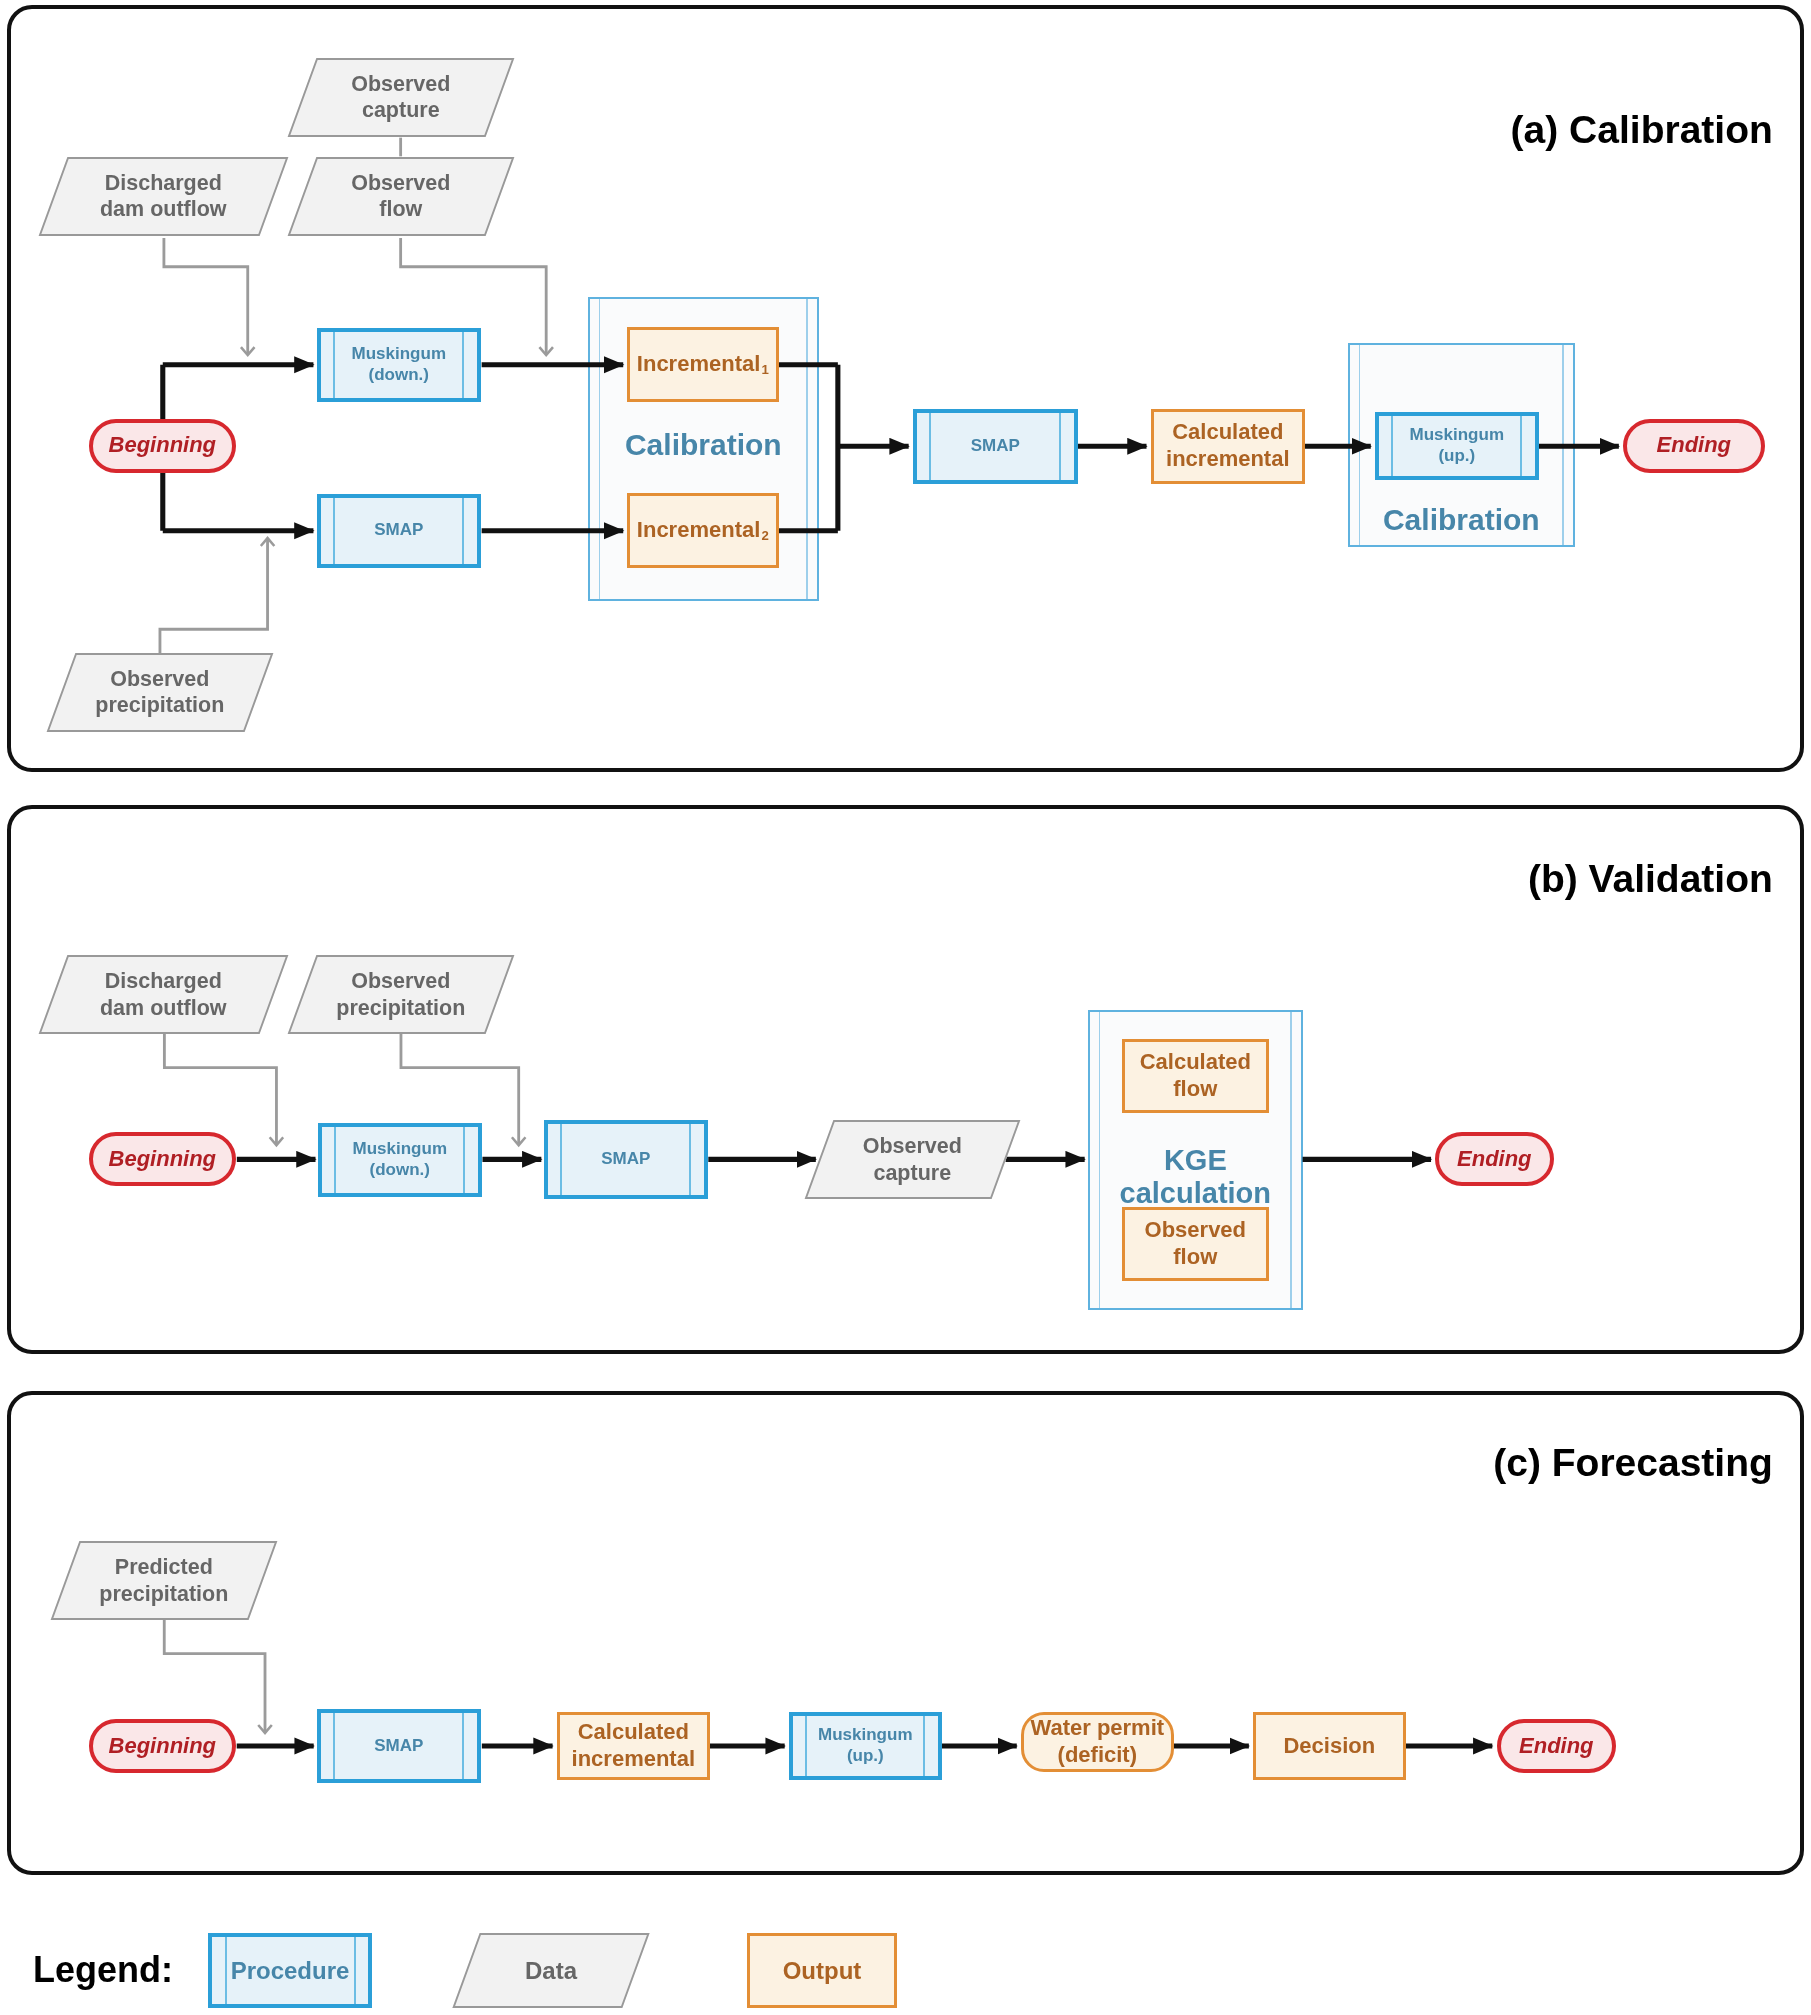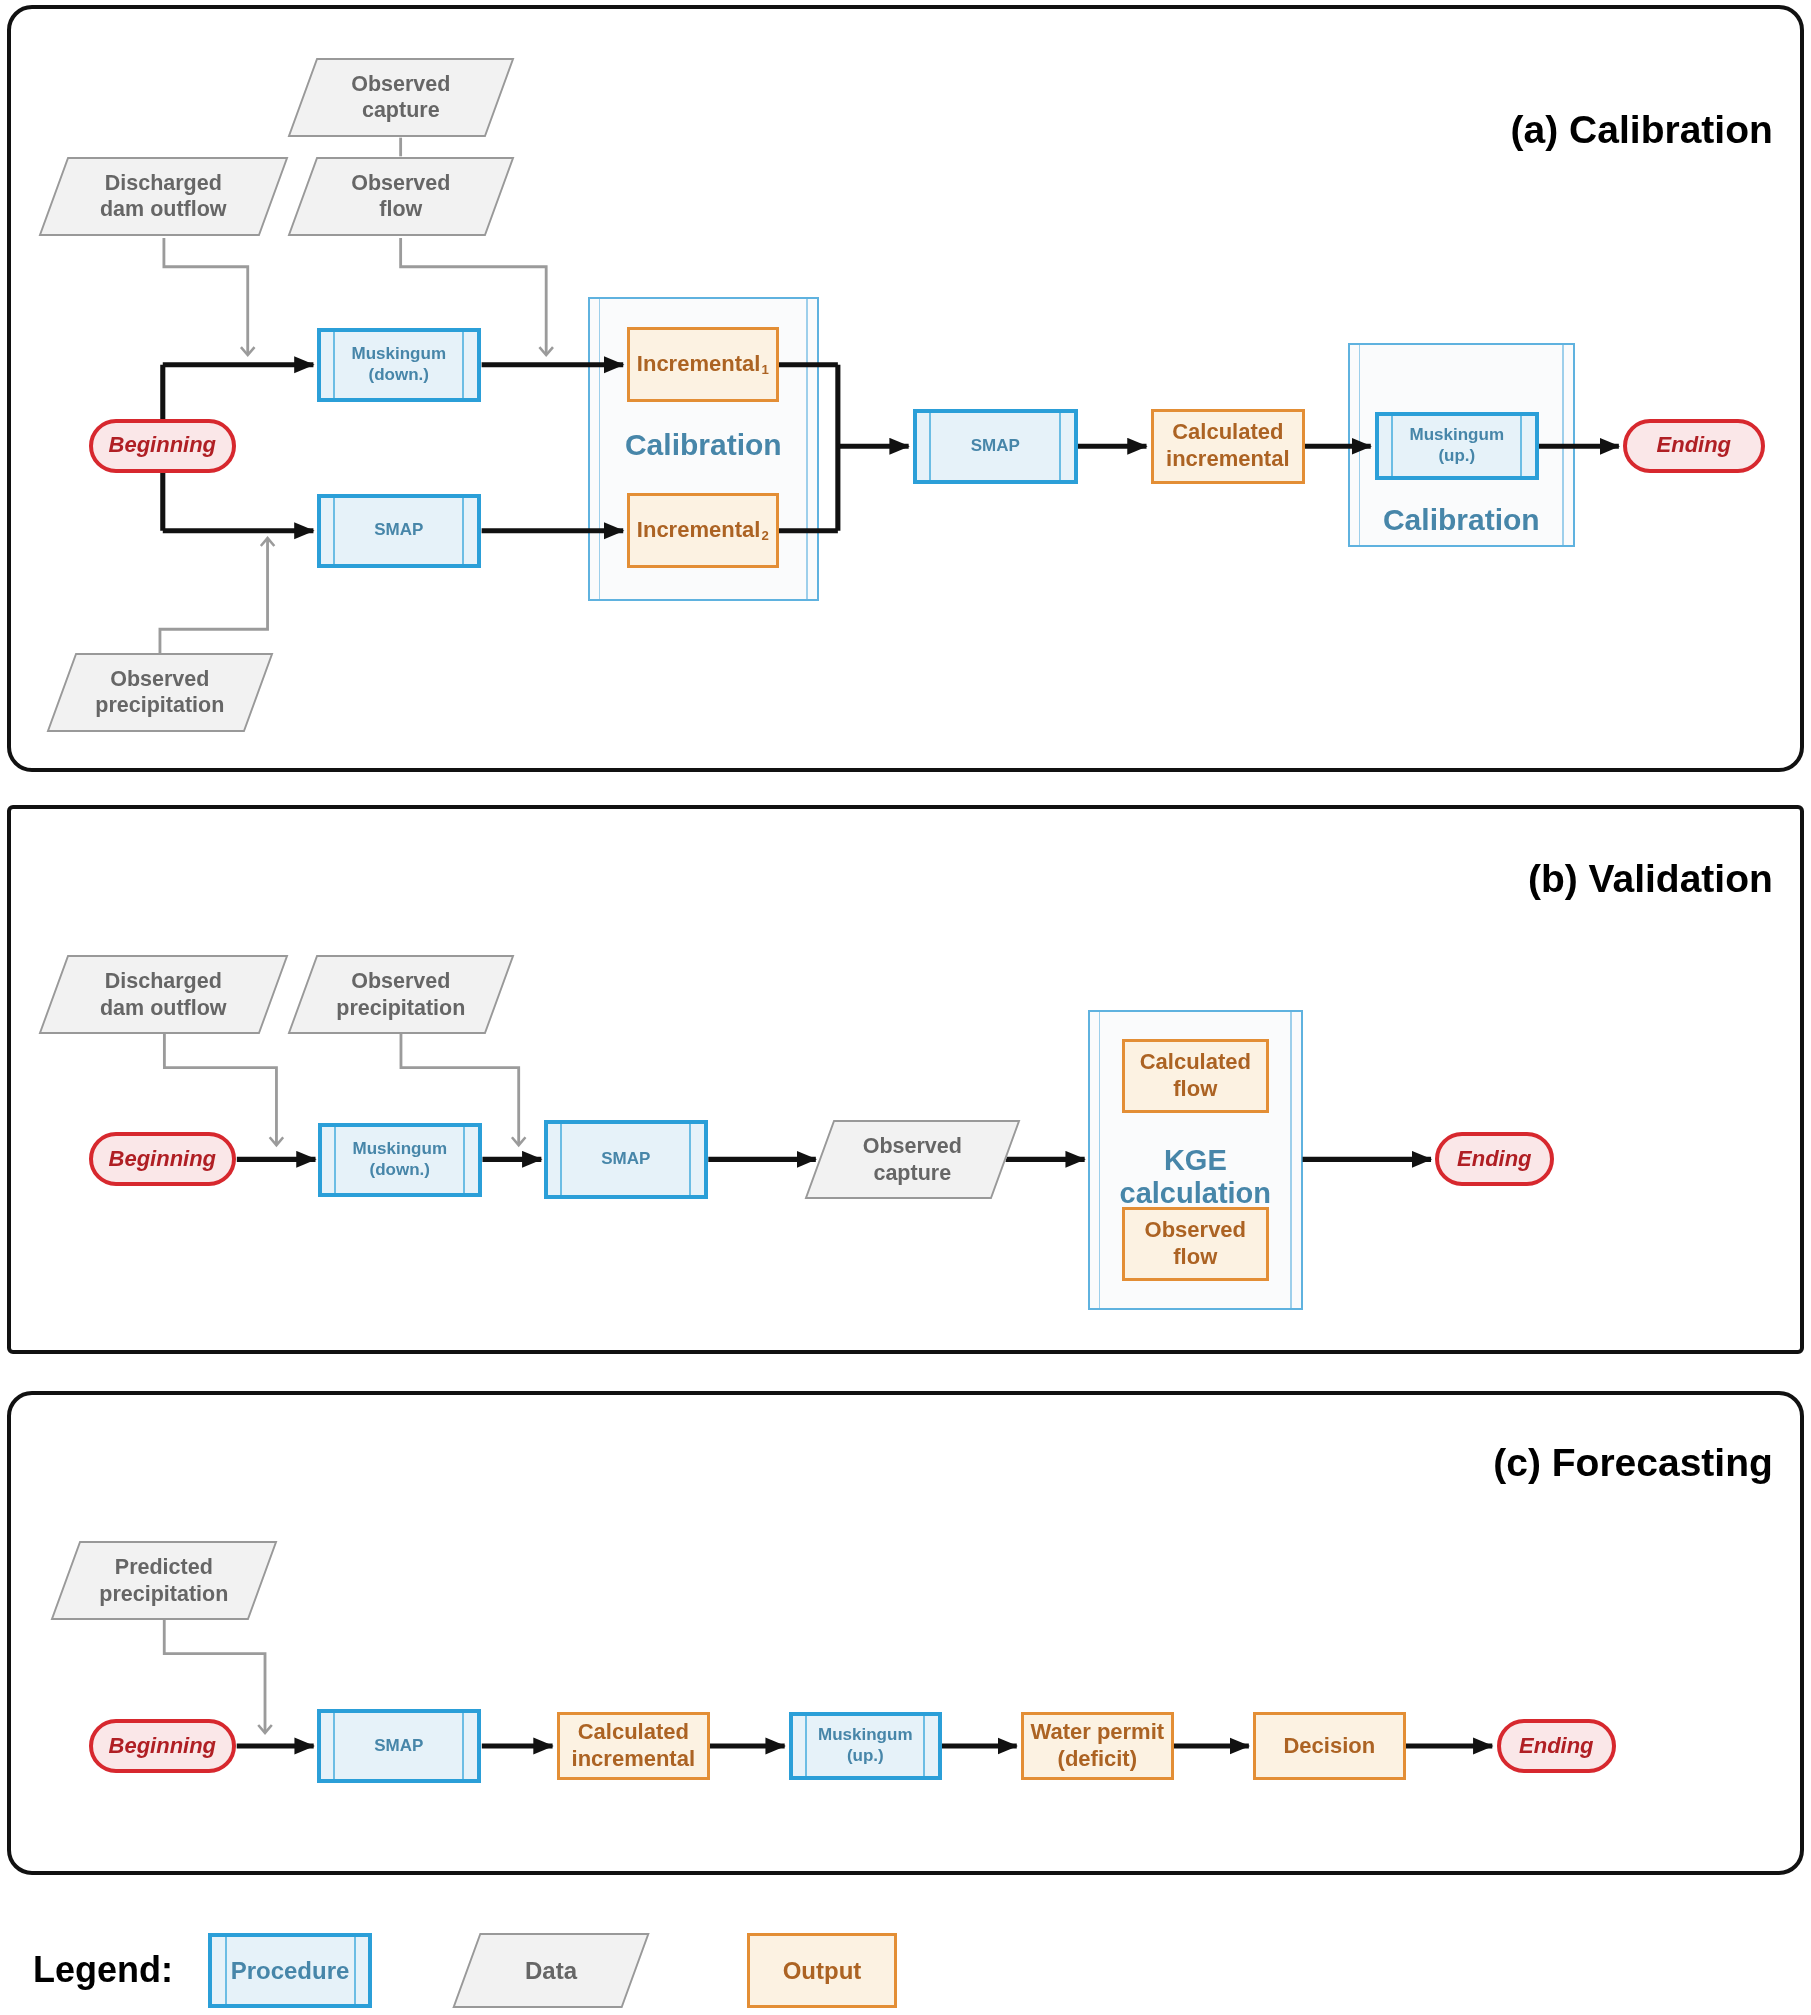--- a/index.html
+++ b/index.html
@@ -142,21 +142,21 @@
     </div>
 
     <div class="para-wrap" style="left:50px;top:644px;width:198px;height:79px;">
       <div class="para-shape"></div>
       <span class="lbl">Observed
 precipitation</span>
     </div>
   </section>
 
   
-  <section class="panel" style="top:805px;height:549px;border-radius:6px;">
+  <section class="panel" style="top:805px;height:549px;">
     <div class="panel-title" style="top:48px;">(b) Validation</div>
 
     <div class="container" style="left:1077px;top:201px;width:215px;height:300px;"></div>
     <div class="container-lbl" style="left:1077px;width:215px;top:335px;font-size:29px;">KGE calculation</div>
 
     <svg class="wires" width="1797" height="549" viewBox="0 0 3173 970">
       <path class="g" d="M270 397 V457 H468 V593" marker-end="url(#ag)"></path>
       <path class="g" d="M688 397 V457 H896 V593" marker-end="url(#ag)"></path>
       <path class="k" d="M398 619 H537" marker-end="url(#ab)"></path>
       <path class="k" d="M832 619 H936" marker-end="url(#ab)"></path>
@@ -233,21 +233,21 @@
       <span class="lbl">SMAP</span>
     </div>
     <div class="node out" style="left:546px;top:317px;width:153px;height:68px;">
       <span class="lbl">Calculated
 incremental</span>
     </div>
     <div class="node proc" style="left:778px;top:317px;width:153px;height:68px;">
       <span class="lbl">Muskingum
 (up.)</span>
     </div>
-    <div class="node out" style="left:1010px;top:317px;width:153px;height:68px;">
+    <div class="node out" style="left:1010px;top:317px;width:153px;height:60px;border-radius:23px;">
       <span class="lbl">Water permit
 (deficit)</span>
     </div>
     <div class="node out" style="left:1242px;top:317px;width:153px;height:68px;">
       <span class="lbl">Decision</span>
     </div>
     <div class="node stadium" style="left:1486px;top:324px;width:119px;height:54px;">
       <span class="lbl">Ending</span>
     </div>
   </section>

